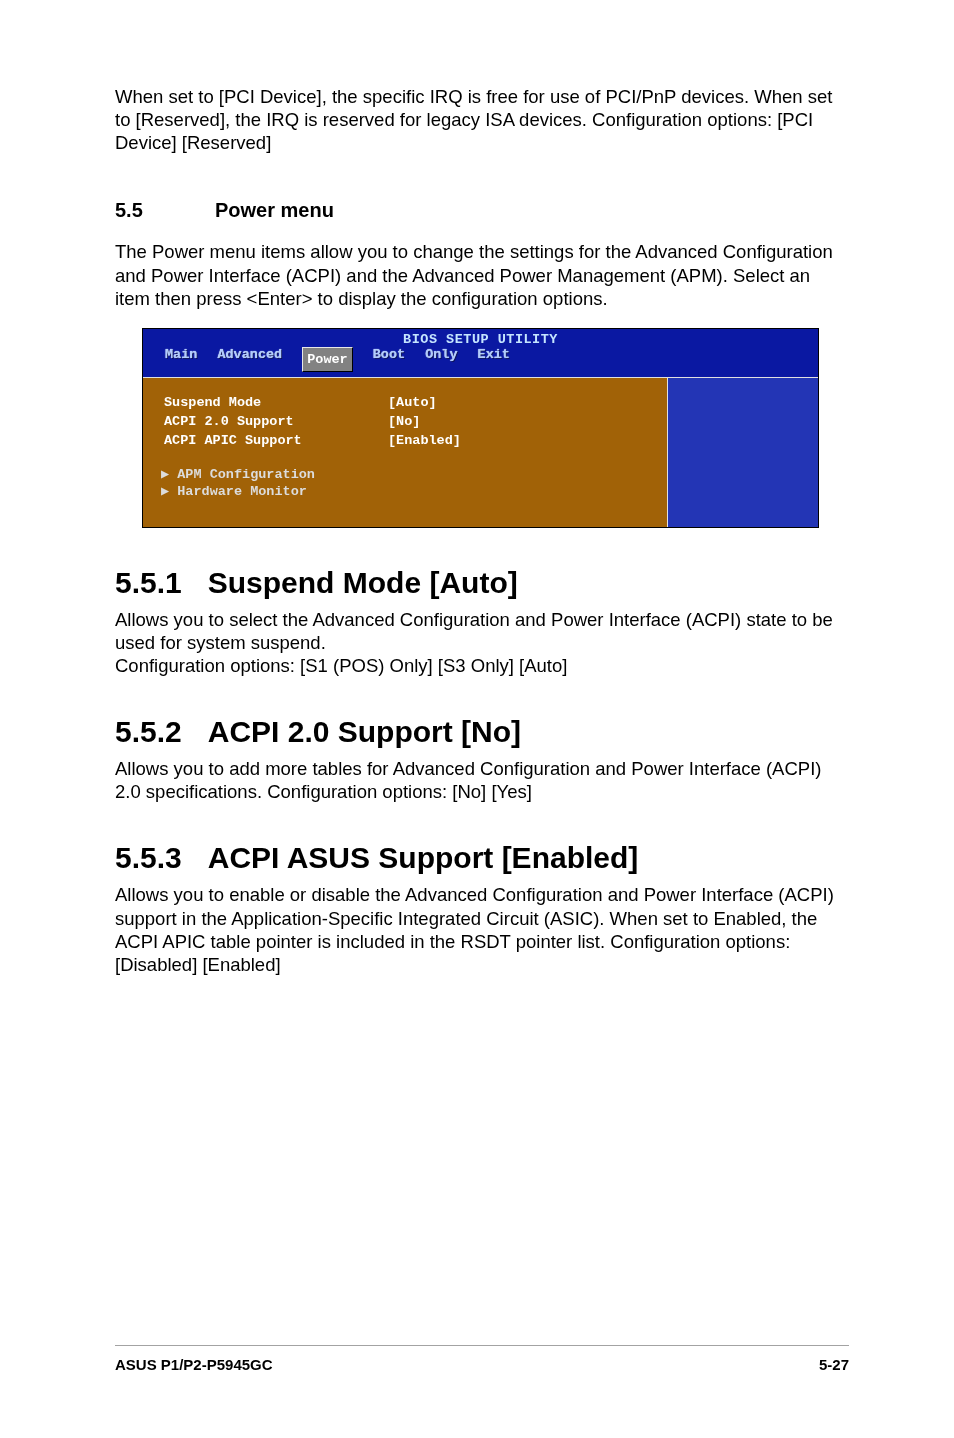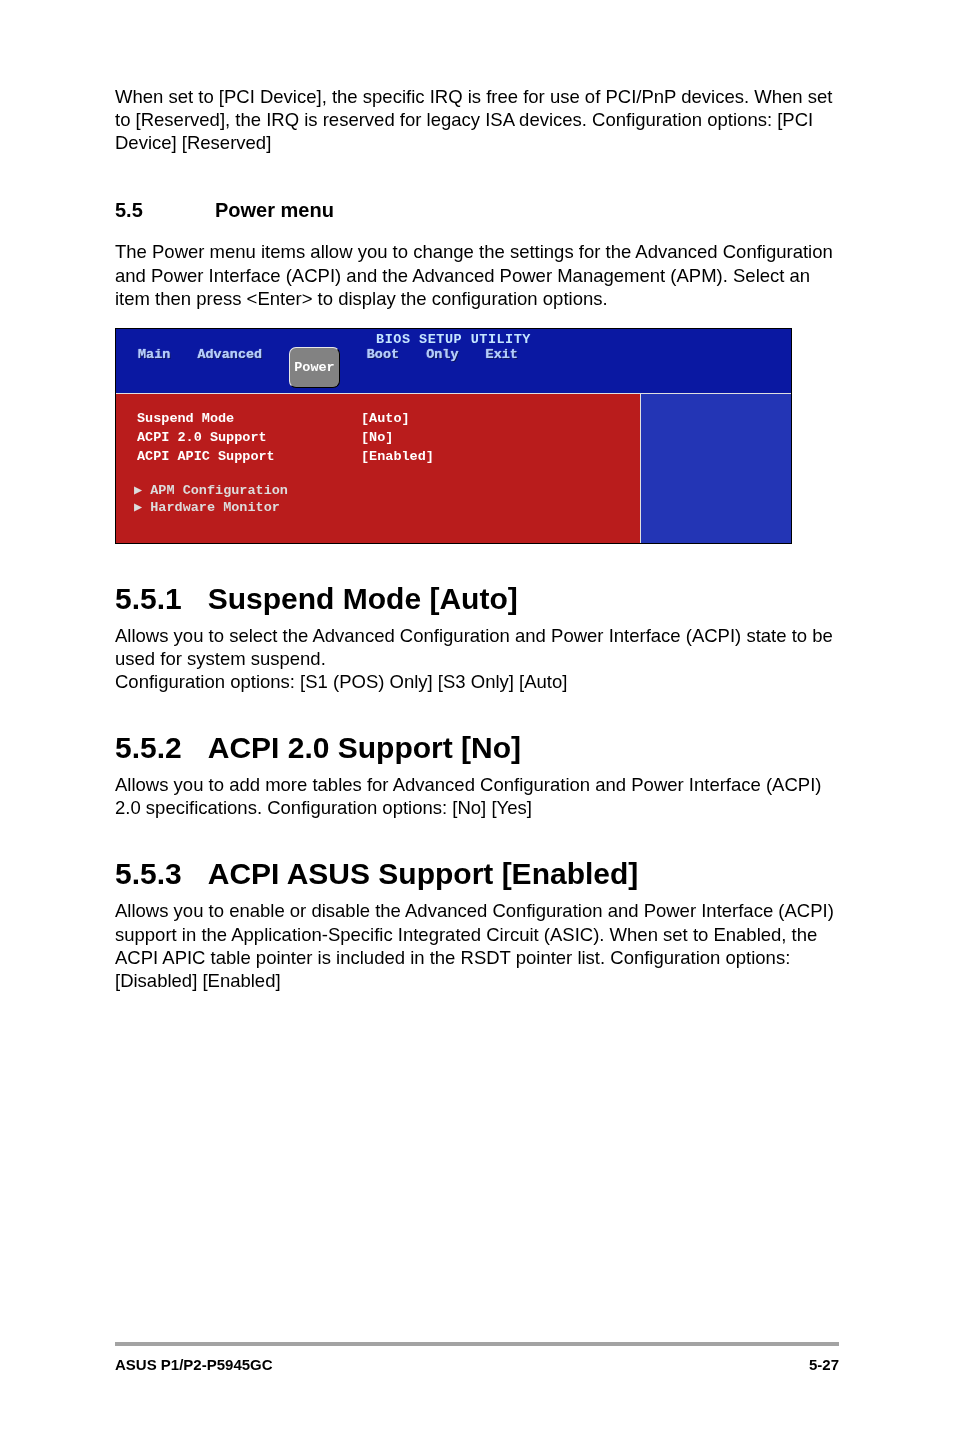--- a/index.html
+++ b/index.html
@@ -44,60 +44,60 @@
 
   .bios-box {
     border: 1px solid #000;
     background: #0a18a2;
     color: #ffffff;
     font-family: "Courier New", monospace;
     font-size: 13.5px;
     font-weight: bold;
     width: 675px;
     margin-top: 18px;
+    margin-left: 27px;
   }
   .bios-header {
     color: #c5e5ff;
     padding: 3px 0;
     position: relative;
   }
   .bios-header .title {
     text-align: center;
     letter-spacing: 0.5px;
   }
   .bios-header .tabs {
     display: flex;
-    gap: 27px;
+    gap: 20px;
     padding: 0 14px 2px 22px;
   }
   .bios-header .tabs span {
     color: #b0ccff;
     text-shadow: 1px 1px 0 rgba(0,0,0,0.45), 0 0 1px #fff;
   }
   .bios-header .tabs span.active {
     background: #828282;
     color: #ffffff;
     border-left: 1px solid #e8e8e8;
     border-top: 1px solid #e8e8e8;
     border-right: 1px solid #000;
     border-bottom: 1px solid #000;
-    padding: 12px 4px;
+    padding: 4px 4px;
     text-shadow: none;
-    border-radius: 7px;
   }
 
   .bios-body {
     display: flex;
     border-top: 1px solid #e0e0e0;
     background: #232e82;
   }
   .bios-left {
     flex: 1;
     padding: 14px 14px 28px 18px;
-    background: #b91c1c;
+    background: #a16207;
   }
   .bios-right {
     width: 150px;
     border-left: 1px solid #e0e0e0;
     background: #2335b5;
   }
   .bios-left table td {
     padding-right: 6px;
     white-space: pre;
   }
@@ -118,22 +118,22 @@
   }
   h3.subsection .num {
     display: inline-block;
     margin-right: 26px;
   }
 
   .footer {
     position: absolute;
     bottom: 65px;
     left: 115px;
-    right: 115px;
-    border-top: 4px solid #a3a3a3;
+    right: 105px;
+    border-top: 1px solid #a3a3a3;
     padding-top: 10px;
     display: flex;
     justify-content: space-between;
     font-size: 15px;
     font-weight: bold;
     font-family: Verdana, Arial, sans-serif;
   }
 </style>
 </head>
 <body>

